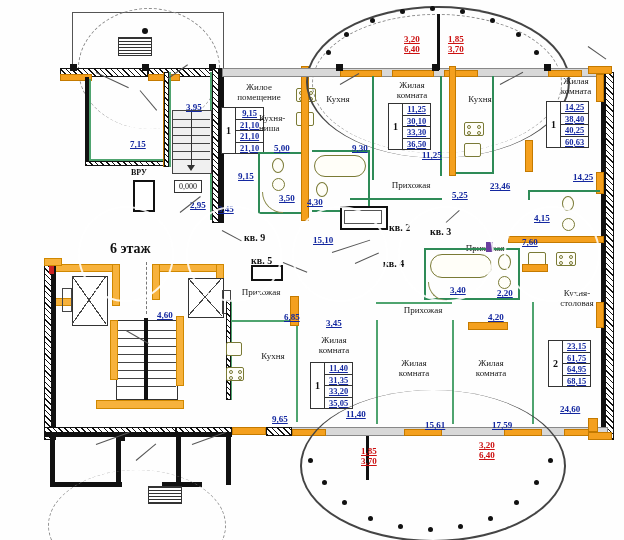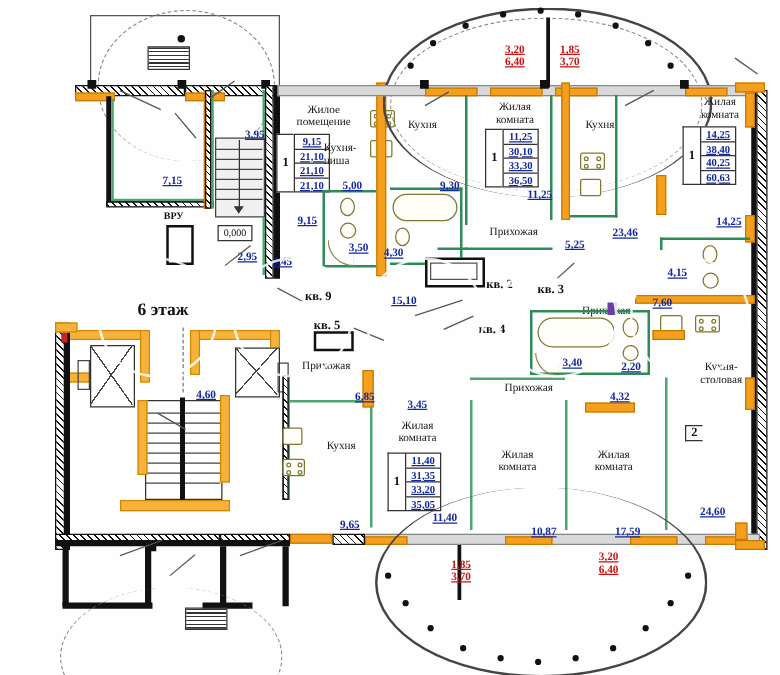--- a/index.html
+++ b/index.html
@@ -332,20 +332,26 @@
 
   <div class="lbl" style="left:394px;top:305px;width:58px;">Прихожая</div>
   <div class="lbl" style="left:385px;top:358px;width:58px;">Жилая
 комната</div>
   <div class="lbl" style="left:462px;top:358px;width:58px;">Жилая
 комната</div>
   <div class="lbl" style="left:548px;top:288px;width:58px;">Кухня-
 столовая</div>
   <div class="areabox" style="left:548px;top:340px;">
     <div class="rooms">2</div>
+    <div class="col">
+      <div>23,15</div>
+      <div>61,75</div>
+      <div>64,95</div>
+      <div>68,15</div>
+    </div>
   </div>
 
   <div class="wall-gl" style="left:376px;top:320px;width:2px;height:104px;"></div>
   <div class="wall-gl" style="left:452px;top:320px;width:2px;height:104px;"></div>
   <div class="wall-gl" style="left:532px;top:302px;width:2px;height:122px;"></div>
   <div class="wall-gl" style="left:376px;top:302px;width:76px;height:2px;"></div>
   <div class="wall-o" style="left:468px;top:322px;width:40px;height:8px;"></div>
   <div class="wall-o" style="left:290px;top:296px;width:9px;height:30px;"></div>
   <div class="wall-o" style="left:522px;top:264px;width:26px;height:8px;"></div>
 
@@ -380,45 +386,45 @@
   <div class="kv" style="left:383px;top:258px;">кв. 4</div>
   <div class="kv" style="left:251px;top:255px;">кв. 5</div>
 
   <div class="thinline" style="left:222px;top:230px;width:22px;height:1px;transform:rotate(28deg);transform-origin:left;"></div>
   <div class="thinline" style="left:446px;top:222px;width:18px;height:1px;transform:rotate(-42deg);transform-origin:left;"></div>
   <div class="thinline" style="left:355px;top:263px;width:26px;height:1px;transform:rotate(-24deg);transform-origin:left;"></div>
   <div class="thinline" style="left:283px;top:262px;width:26px;height:1px;transform:rotate(22deg);transform-origin:left;"></div>
 
   <div class="floor" style="left:110px;top:241px;">6 этаж</div>
 
-  <div class="dim" style="left:196px;top:102px;text-align:center;">3,95</div>
+  <div class="dim" style="left:186px;top:102px;text-align:center;">3,95</div>
   <div class="dim" style="left:130px;top:139px;">7,15</div>
   <div class="dim" style="left:190px;top:200px;">2,95</div>
   <div class="dim" style="left:238px;top:171px;">9,15</div>
   <div class="dim" style="left:218px;top:204px;">3,45</div>
   <div class="dim" style="left:274px;top:143px;">5,00</div>
   <div class="dim" style="left:279px;top:193px;">3,50</div>
   <div class="dim" style="left:307px;top:197px;">4,30</div>
   <div class="dim" style="left:313px;top:235px;">15,10</div>
   <div class="dim" style="left:352px;top:143px;">9,30</div>
   <div class="dim" style="left:422px;top:150px;">11,25</div>
   <div class="dim" style="left:452px;top:190px;">5,25</div>
   <div class="dim" style="left:490px;top:181px;">23,46</div>
   <div class="dim" style="left:573px;top:172px;">14,25</div>
   <div class="dim" style="left:534px;top:213px;">4,15</div>
   <div class="dim" style="left:522px;top:237px;">7,60</div>
   <div class="dim" style="left:157px;top:310px;">4,60</div>
   <div class="dim" style="left:284px;top:312px;">6,85</div>
   <div class="dim" style="left:326px;top:318px;">3,45</div>
   <div class="dim" style="left:450px;top:285px;">3,40</div>
   <div class="dim" style="left:497px;top:288px;">2,20</div>
-  <div class="dim" style="left:488px;top:312px;">4,32</div>
+  <div class="dim" style="left:488px;top:312px;">4,20</div>
   <div class="dim" style="left:272px;top:414px;">9,65</div>
   <div class="dim" style="left:346px;top:409px;">11,40</div>
-  <div class="dim" style="left:425px;top:420px;">10,87</div>
+  <div class="dim" style="left:425px;top:420px;">15,61</div>
   <div class="dim" style="left:492px;top:420px;">17,59</div>
   <div class="dim" style="left:560px;top:404px;">24,60</div>
 
   <div class="dimr" style="left:361px;top:446px;">1,85</div>
   <div class="dimr" style="left:361px;top:456px;">3,70</div>
   <div class="dimr" style="left:479px;top:440px;">3,20</div>
   <div class="dimr" style="left:479px;top:450px;">6,40</div>
 
   <div class="thinline" style="left:96px;top:72px;width:36px;height:1px;transform:rotate(25deg);transform-origin:left;"></div>
   <div class="thinline" style="left:140px;top:90px;width:26px;height:1px;transform:rotate(50deg);transform-origin:left;"></div>

